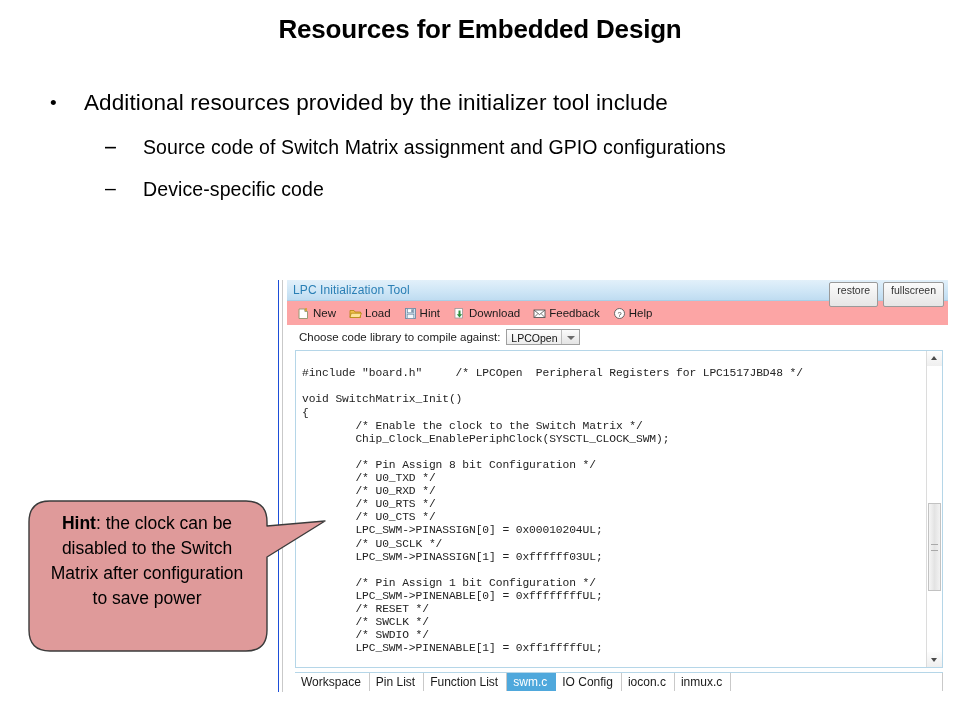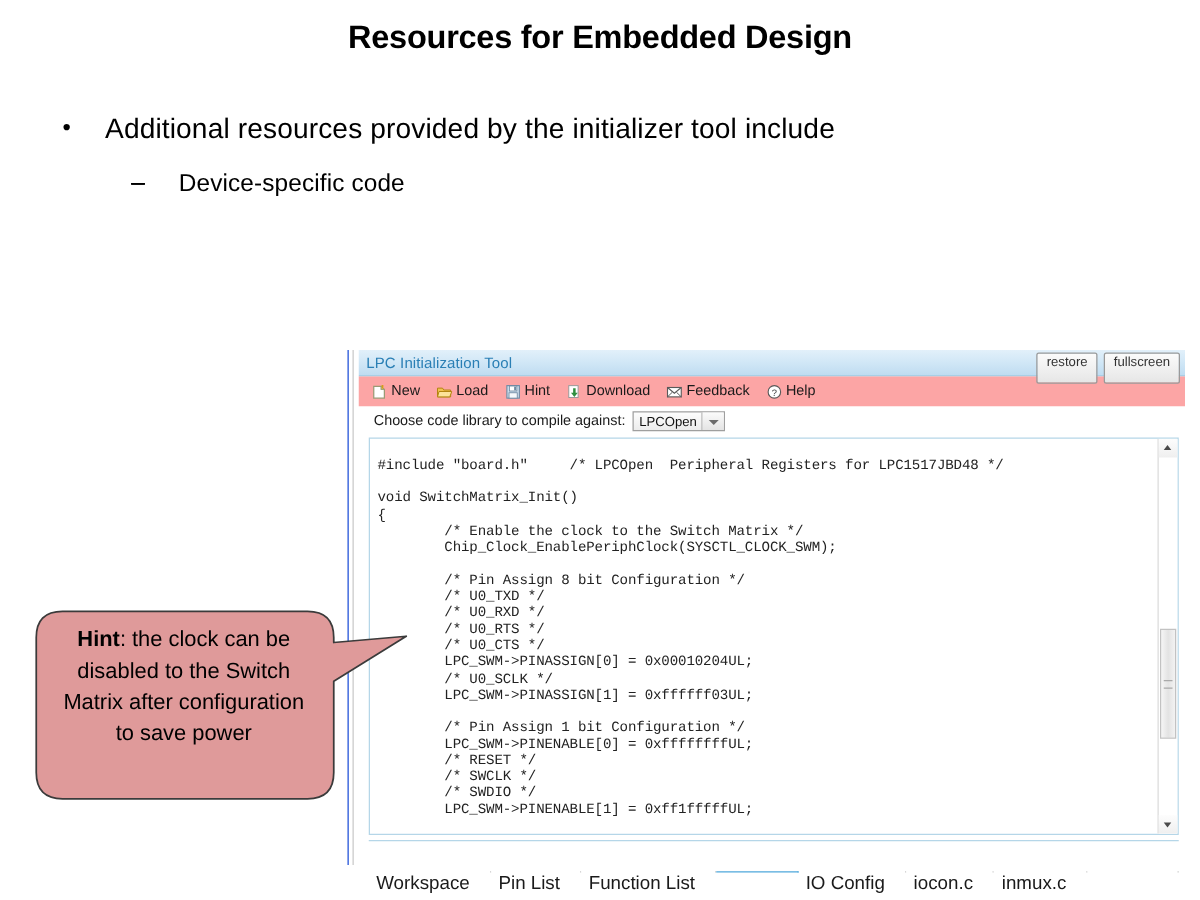--- a/index.html
+++ b/index.html
@@ -267,45 +267,44 @@
     position: absolute;
     left: 8px;
     top: 392px;
     width: 648px;
     height: 18px;
     display: flex;
     align-items: stretch;
     border-top: 1px solid #b5d6e8;
   }
   .tab {
-    font-size: 15px;
+    font-size: 12px;
     color: #1a1a1a;
-    padding: 1px 16px 0 6px;
+    padding: 1px 8px 0 6px;
     line-height: 17px;
     border-right: 1px solid #c9c9c9;
     background: #ffffff;
     cursor: pointer;
     white-space: nowrap;
-    margin-top: 24px;
   }
   .tab.active {
     background: #4fa8dc;
     color: #ffffff;
     border-right: 1px solid #4fa8dc;
   }
   .tab.spacer {
     flex: 1;
     border-right: 1px solid #c9c9c9;
   }
 
   
   .callout {
     position: absolute;
     left: 28px;
-    top: 488px;
+    top: 500px;
     width: 300px;
     height: 155px;
   }
   .callout svg { display: block; }
   .callout-text {
     position: absolute;
     left: 14px;
     top: 11px;
     width: 210px;
     text-align: center;
@@ -326,20 +325,21 @@
     <span class="marker">•</span>
     <span>Additional resources provided by the initializer tool include</span>
   </div>
 
   <div class="bullet-l2">
     <span class="marker">–</span>
   </div>
 
   <div class="bullet-l2">
     <span class="marker">–</span>
+    <span>Source code of Switch Matrix assignment and GPIO configurations</span>
   </div>
 
   <div class="bullet-l2">
     <span class="marker">–</span>
     <span>Device-specific code</span>
   </div>
 
 </div>
 
 <div class="app-window">

